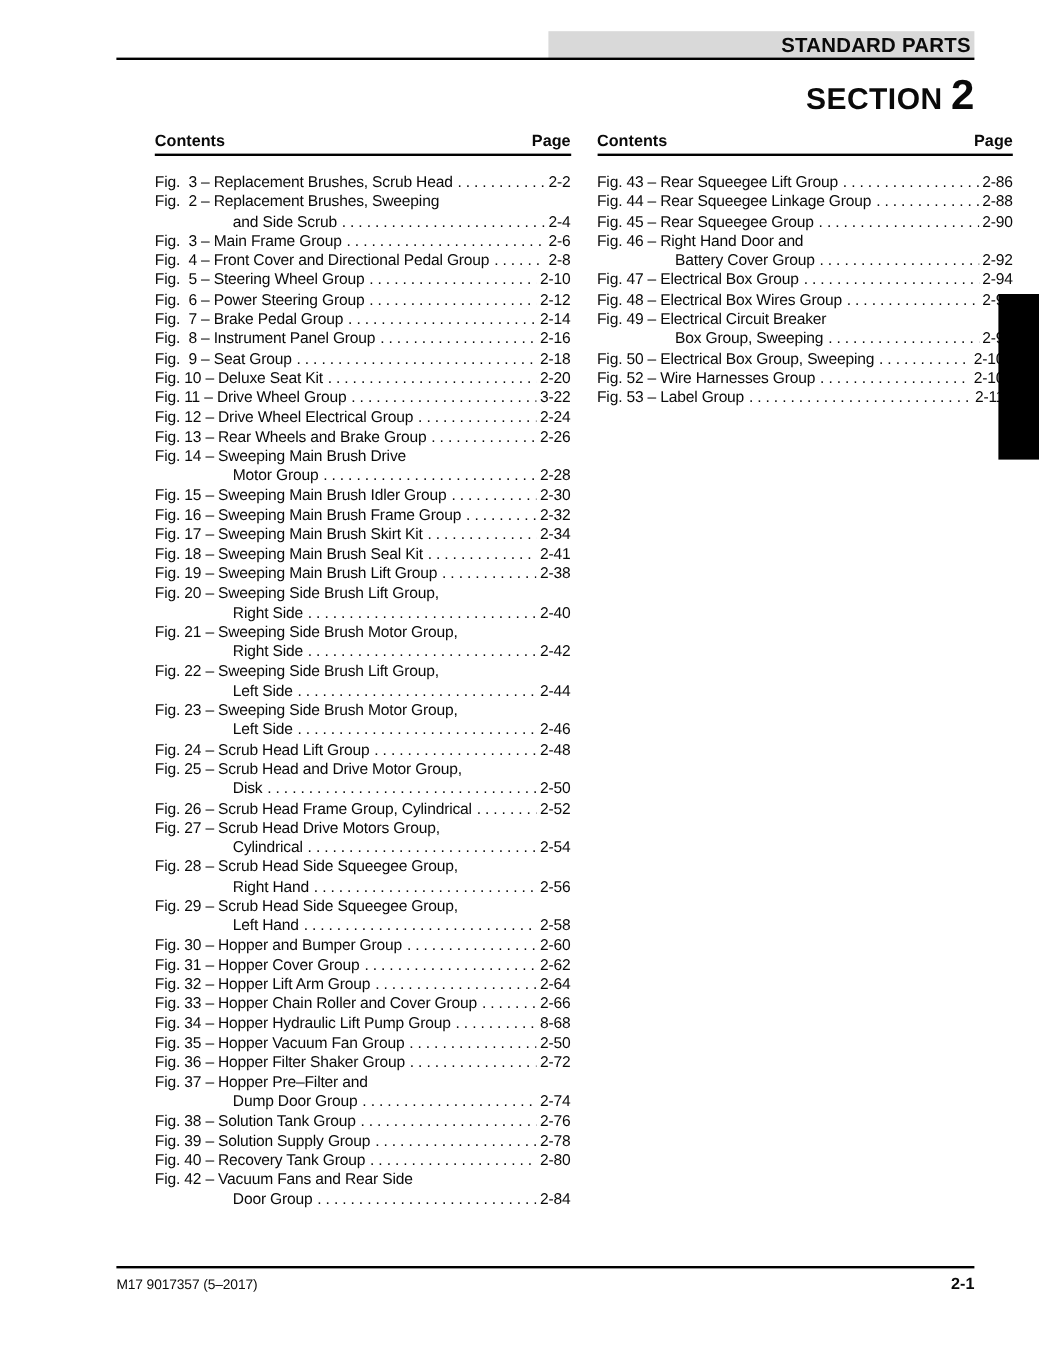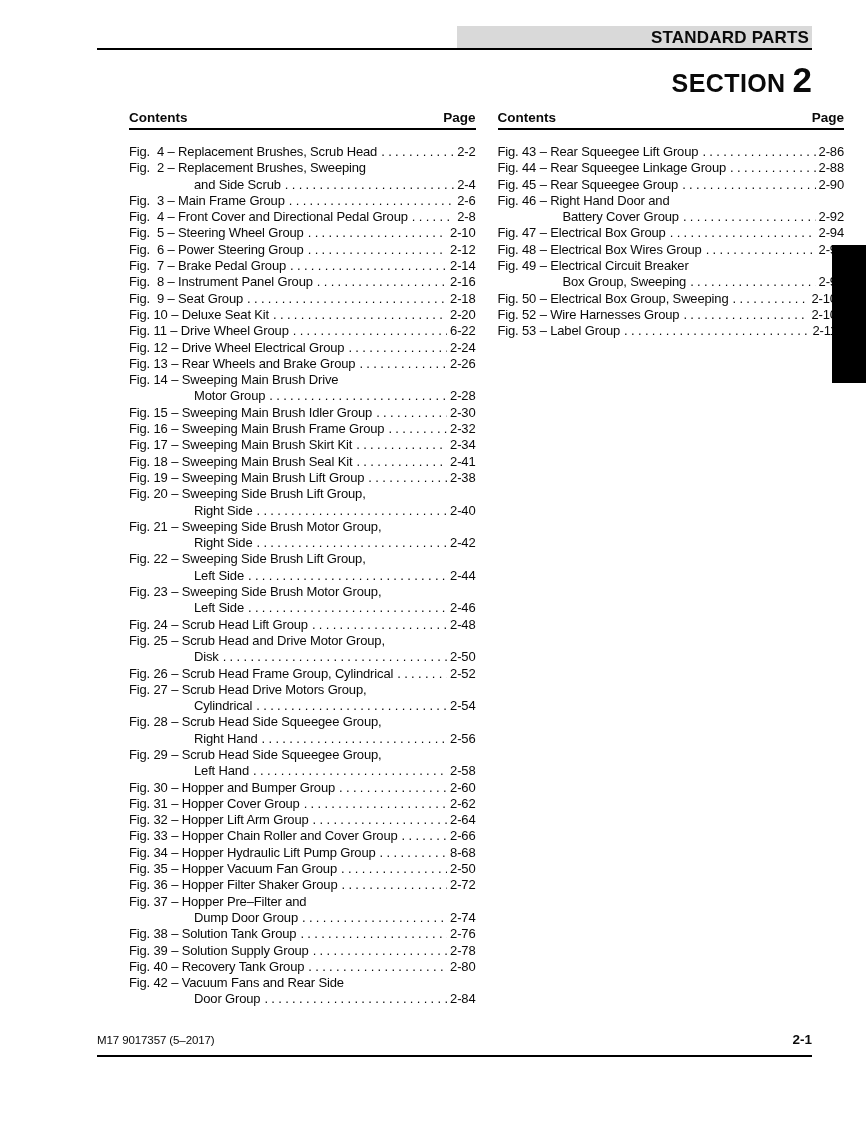--- a/index.html
+++ b/index.html
@@ -59,21 +59,21 @@
     content: ". . . . . . . . . . . . . . . . . . . . . . . . . . . . . . . . . . . . . . . . . . . . . . . . . . . . . . . . . . . .";
   }
   .toc-page { flex: 0 0 auto; white-space: pre; }
 
   
   .footer-rule {
     position: absolute; left: 97px; top: 1055px; width: 715px; height: 2px;
     background: #000;
   }
   .footer-row {
-    position: absolute; left: 97px; top: 1032px; width: 715px;
+    position: absolute; left: 97px; top: 1062px; width: 715px;
     display: flex; justify-content: space-between; align-items: baseline;
   }
   .doc-num { font-size: 11.5px; letter-spacing: -0.1px; }
   .page-num { font-size: 13.5px; font-weight: bold; }
 
   
   .side-tab {
     position: absolute; left: 832px; top: 245px; width: 34px; height: 138px;
     background: #000;
   }
@@ -93,21 +93,21 @@
   </div>
 
   <div class="columns">
     <div class="col">
       <div class="col-head">
         <span>Contents</span>
         <span>Page</span>
       </div>
       <div class="col-body" id="col-body-0">
           <div class="toc-row">
-    <span class="toc-text">Fig.  4 – Replacement Brushes, Scrub Head</span>
+    <span class="toc-text">Fig.  3 – Replacement Brushes, Scrub Head</span>
     <span class="leader"></span>
     <span class="toc-page">2-2</span>
   </div>
           <div class="toc-row">
     <span class="toc-text">Fig.  2 – Replacement Brushes, Sweeping</span>
 
   </div>
           <div class="toc-row">
     <span class="toc-text indent">and Side Scrub</span>
     <span class="leader"></span>
@@ -149,21 +149,21 @@
     <span class="toc-page">2-18</span>
   </div>
           <div class="toc-row">
     <span class="toc-text">Fig. 10 – Deluxe Seat Kit</span>
     <span class="leader"></span>
     <span class="toc-page">2-20</span>
   </div>
           <div class="toc-row">
     <span class="toc-text">Fig. 11 – Drive Wheel Group</span>
     <span class="leader"></span>
-    <span class="toc-page">6-22</span>
+    <span class="toc-page">3-22</span>
   </div>
           <div class="toc-row">
     <span class="toc-text">Fig. 12 – Drive Wheel Electrical Group</span>
     <span class="leader"></span>
     <span class="toc-page">2-24</span>
   </div>
           <div class="toc-row">
     <span class="toc-text">Fig. 13 – Rear Wheels and Brake Group</span>
     <span class="leader"></span>
     <span class="toc-page">2-26</span>

